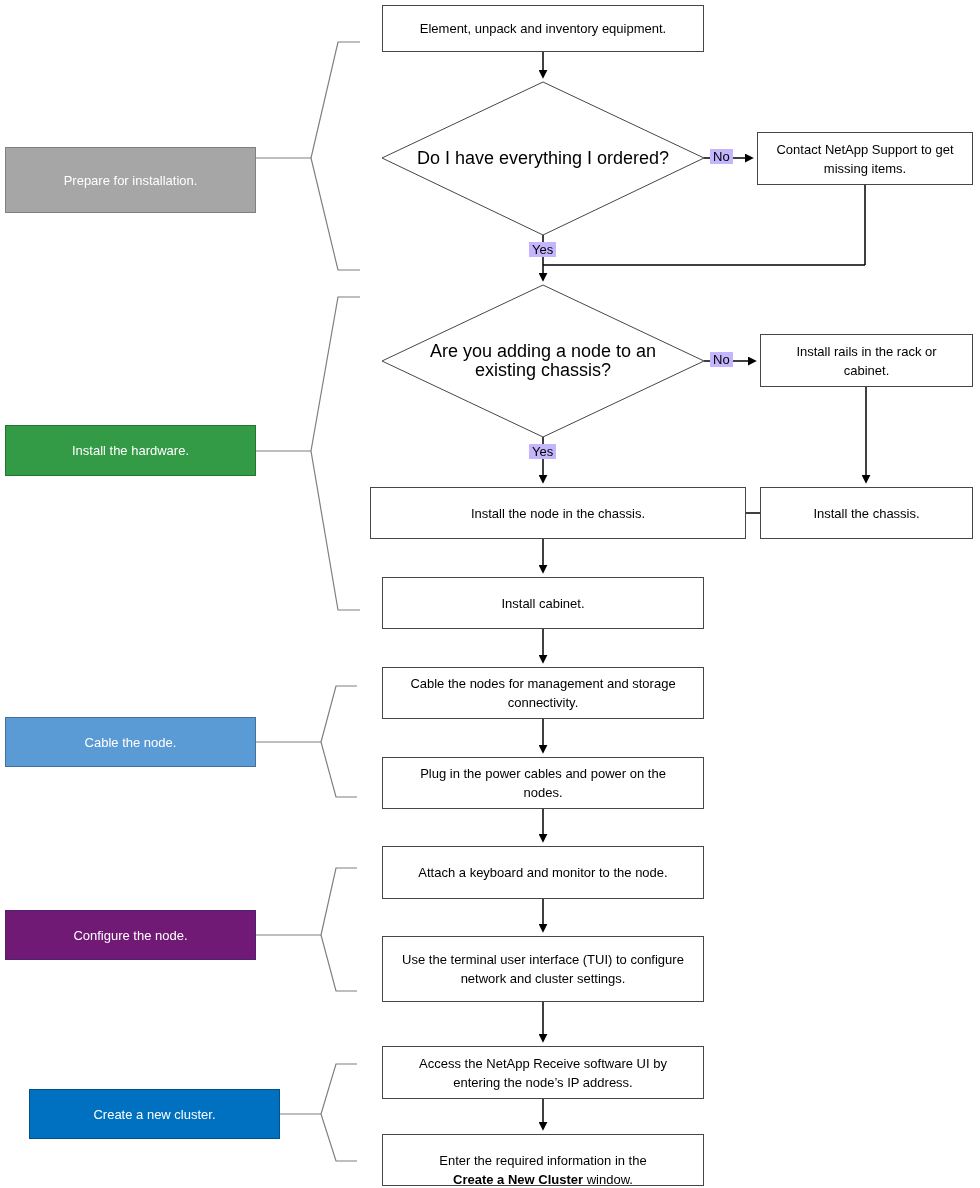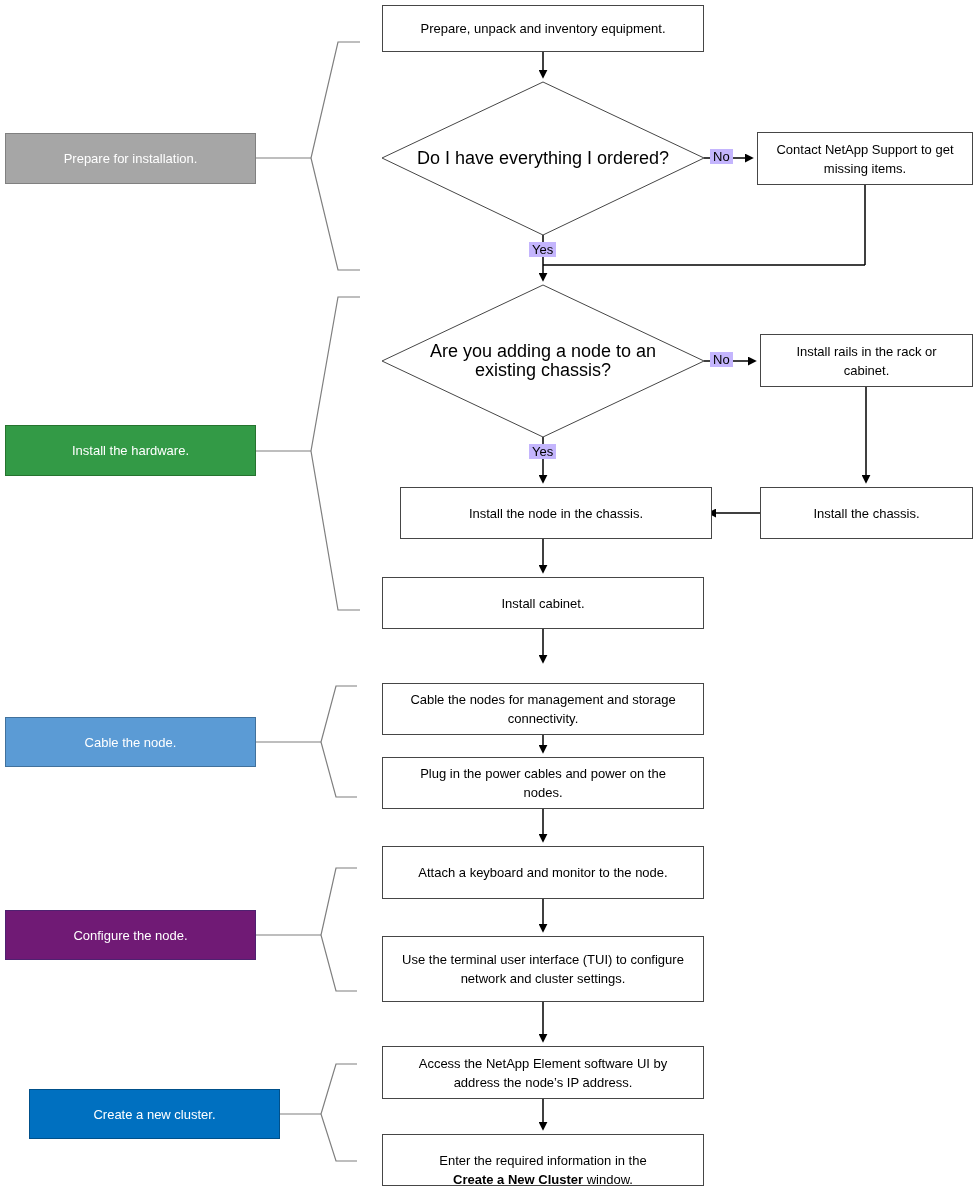--- a/index.html
+++ b/index.html
@@ -77,41 +77,41 @@
       <polyline points="357,1064 336,1064 321,1114 336,1161 357,1161"></polyline>
       <line x1="256" y1="1114" x2="321" y2="1114"></line>
     </g>
 
     <g fill="#ffffff" stroke="#464646" stroke-width="1">
       <polygon points="543,82 704,158 543,235 382,158"></polygon>
       <polygon points="543,285 704,361 543,437 382,361"></polygon>
     </g>
   </svg>
 
-  <div class="box" style="left:382px; top:5px;    width:322px; height:47px;">Prepare, unpack and inventory equipment.</div>
+  <div class="box" style="left:382px; top:5px;    width:322px; height:47px;">Element, unpack and inventory equipment.</div>
   <div class="box narrow" style="left:757px; top:132px;  width:216px; height:53px;">Contact NetApp Support to get missing items.</div>
   <div class="box narrow" style="left:760px; top:334px;  width:213px; height:53px;">Install rails in the rack or cabinet.</div>
   <div class="box narrow" style="left:760px; top:487px;  width:213px; height:52px;">Install the chassis.</div>
-  <div class="box" style="left:400px; top:487px;  width:312px; height:52px;">Install the node in the chassis.</div>
+  <div class="box" style="left:370px; top:487px;  width:376px; height:52px;">Install the node in the chassis.</div>
   <div class="box" style="left:382px; top:577px;  width:322px; height:52px;">Install cabinet.</div>
-  <div class="box" style="left:382px; top:667px;  width:322px; height:52px;margin-top:16px;">Cable the nodes for management and storage connectivity.</div>
+  <div class="box" style="left:382px; top:667px;  width:322px; height:52px;">Cable the nodes for management and storage connectivity.</div>
   <div class="box" style="left:382px; top:757px;  width:322px; height:52px;">Plug in the power cables and power on the nodes.</div>
   <div class="box" style="left:382px; top:846px;  width:322px; height:53px;">Attach a keyboard and monitor to the node.</div>
   <div class="box" style="left:382px; top:936px;  width:322px; height:66px;">Use the terminal user interface (TUI) to configure network and cluster settings.</div>
-  <div class="box" style="left:382px; top:1046px; width:322px; height:53px;">Access the NetApp Element software UI by address the node’s IP address.</div>
+  <div class="box" style="left:382px; top:1046px; width:322px; height:53px;">Access the NetApp Receive software UI by entering the node’s IP address.</div>
 
   <div class="box" style="left:382px; top:1134px; width:322px; height:52px; display:block; padding-top:16px;">
     <span class="final-line">Enter the required information in the</span>
     <span class="final-line"><strong>Create a New Cluster</strong><span> window.</span></span>
   </div>
 
   <div class="dtext" style="left:393px; top:149px; width:300px;">Do I have everything I ordered?</div>
   <div class="dtext" style="left:403px; top:342px; width:280px;">Are you adding a node to an existing chassis?</div>
 
-  <div class="phase phase-gray" style="top:133px;  height:51px;">Prepare for installation.</div>
+  <div class="phase phase-gray" style="top:147px;  height:66px;">Prepare for installation.</div>
   <div class="phase phase-green" style="top:425px;  height:51px;">Install the hardware.</div>
   <div class="phase phase-blue" style="top:717px;  height:50px;">Cable the node.</div>
   <div class="phase phase-purple" style="top:910px;  height:50px;">Configure the node.</div>
   <div class="phase phase-dblue" style="top:1089px; height:50px;margin-left:24px;">Create a new cluster.</div>
 
   <div class="edge-label" style="left:710px; top:149px;">No</div>
   <div class="edge-label" style="left:529px; top:242px;">Yes</div>
   <div class="edge-label" style="left:710px; top:352px;">No</div>
   <div class="edge-label" style="left:529px; top:444px;">Yes</div>
 

